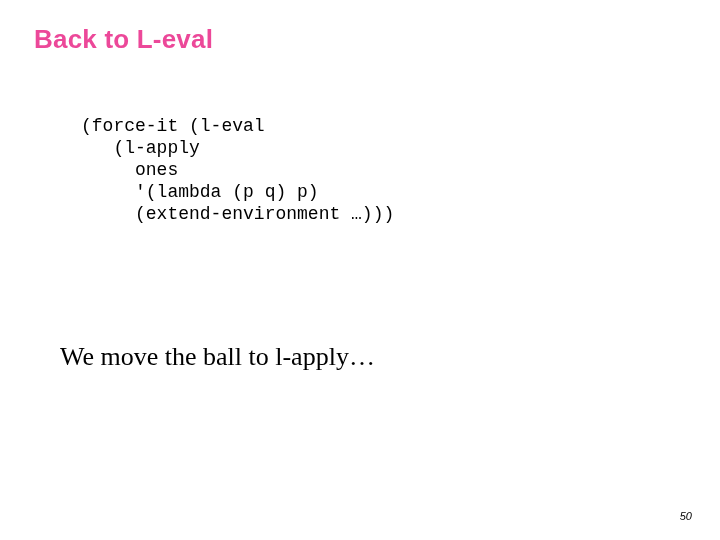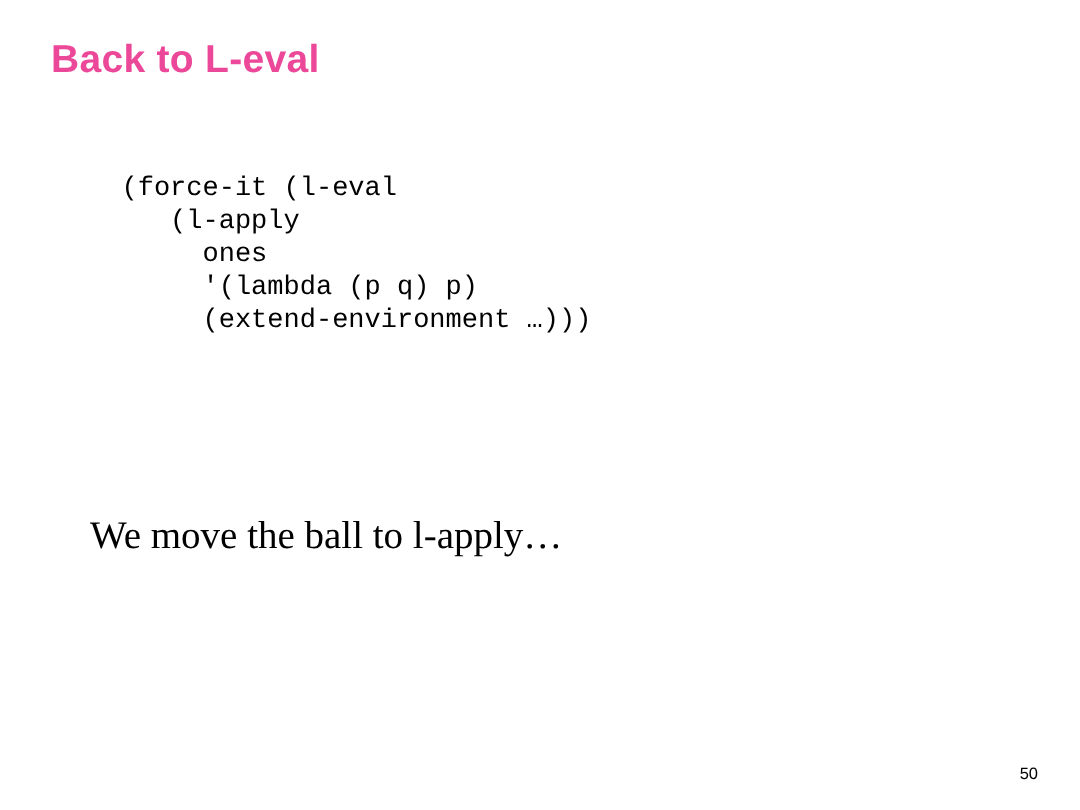--- a/index.html
+++ b/index.html
@@ -46,20 +46,21 @@
     font-size: 26px;
     color: #000;
   }
   .page-num {
     position: absolute;
     bottom: 18px;
     right: 28px;
     font-size: 11px;
     font-family: Arial, Helvetica, sans-serif;
     color: #000;
+    font-style: italic;
   }
 </style>
 </head>
 <body>
 
 <div class="slide">
 
   <div class="title">Back to L-eval</div>
 
   <div class="code-block"><span>(force-it (l-eval</span>

